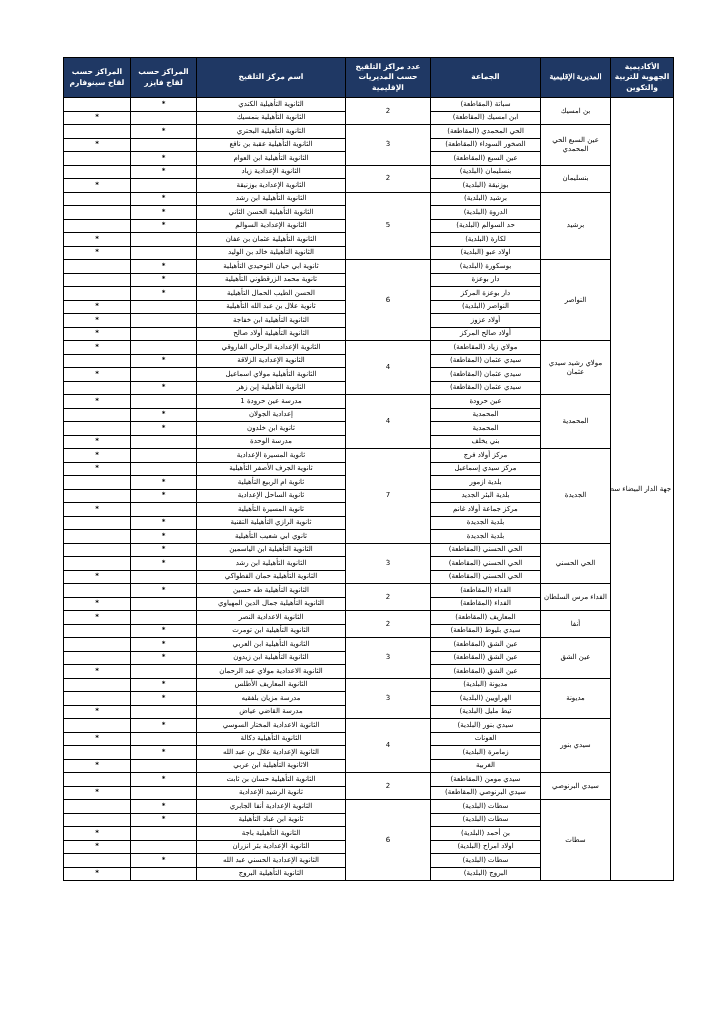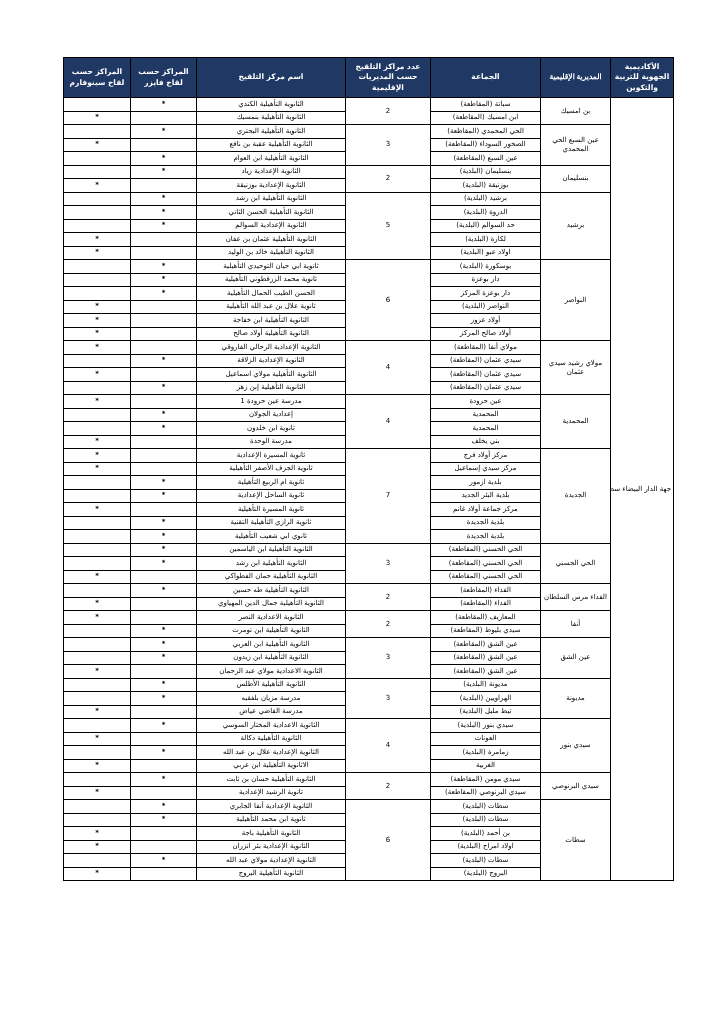--- a/index.html
+++ b/index.html
@@ -171,21 +171,21 @@
           <td class="mark">*</td>
         </tr>
         <tr>
           <td class="commune">أولاد صالح المركز</td>
           <td class="center-name">الثانوية التأهيلية أولاد صالح</td>
           <td class="mark"></td>
           <td class="mark">*</td>
         </tr>
         <tr>
           <td class="directorate" rowspan="4">مولاي رشيد سيدي عثمان</td>
-          <td class="commune">مولاي أنفا (المقاطعة)</td>
+          <td class="commune">مولاي زياد (المقاطعة)</td>
           <td class="count" rowspan="4">4</td>
           <td class="center-name">الثانوية الإعدادية الرحالي الفاروقي</td>
           <td class="mark"></td>
           <td class="mark">*</td>
         </tr>
         <tr>
           <td class="commune">سيدي عثمان (المقاطعة)</td>
           <td class="center-name">الثانوية الإعدادية الزلاقة</td>
           <td class="mark">*</td>
           <td class="mark"></td>
@@ -337,21 +337,21 @@
         <tr>
           <td class="commune">عين الشق (المقاطعة)</td>
           <td class="center-name">الثانوية الاعدادية مولاي عبد الرحمان</td>
           <td class="mark"></td>
           <td class="mark">*</td>
         </tr>
         <tr>
           <td class="directorate" rowspan="3">مديونة</td>
           <td class="commune">مديونة (البلدية)</td>
           <td class="count" rowspan="3">3</td>
-          <td class="center-name">الثانوية التأهيلية الأطلس</td>
+          <td class="center-name">الثانوية المعاريف الأطلس</td>
           <td class="mark">*</td>
           <td class="mark"></td>
         </tr>
         <tr>
           <td class="commune">الهراويين (البلدية)</td>
           <td class="center-name">مدرسة مزيان بلفقيه</td>
           <td class="mark">*</td>
           <td class="mark"></td>
         </tr>
         <tr>
@@ -403,39 +403,39 @@
         <tr>
           <td class="directorate" rowspan="6">سطات</td>
           <td class="commune">سطات (البلدية)</td>
           <td class="count" rowspan="6">6</td>
           <td class="center-name">الثانوية الإعدادية أنفا الجابري</td>
           <td class="mark">*</td>
           <td class="mark"></td>
         </tr>
         <tr>
           <td class="commune">سطات (البلدية)</td>
-          <td class="center-name">ثانوية ابن محمد التأهيلية</td>
+          <td class="center-name">ثانوية ابن عباد التأهيلية</td>
           <td class="mark">*</td>
           <td class="mark"></td>
         </tr>
         <tr>
           <td class="commune">بن أحمد (البلدية)</td>
           <td class="center-name">الثانوية التأهيلية باجة</td>
           <td class="mark"></td>
           <td class="mark">*</td>
         </tr>
         <tr>
           <td class="commune">اولاد امراح (البلدية)</td>
           <td class="center-name">الثانوية الإعدادية بئر انزران</td>
           <td class="mark"></td>
           <td class="mark">*</td>
         </tr>
         <tr>
           <td class="commune">سطات (البلدية)</td>
-          <td class="center-name">الثانوية الإعدادية مولاي عبد الله</td>
+          <td class="center-name">الثانوية الإعدادية الحسني عبد الله</td>
           <td class="mark">*</td>
           <td class="mark"></td>
         </tr>
         <tr>
           <td class="commune">البروج (البلدية)</td>
           <td class="center-name">الثانوية التأهيلية البروج</td>
           <td class="mark"></td>
           <td class="mark">*</td>
         </tr>
       </tbody>

